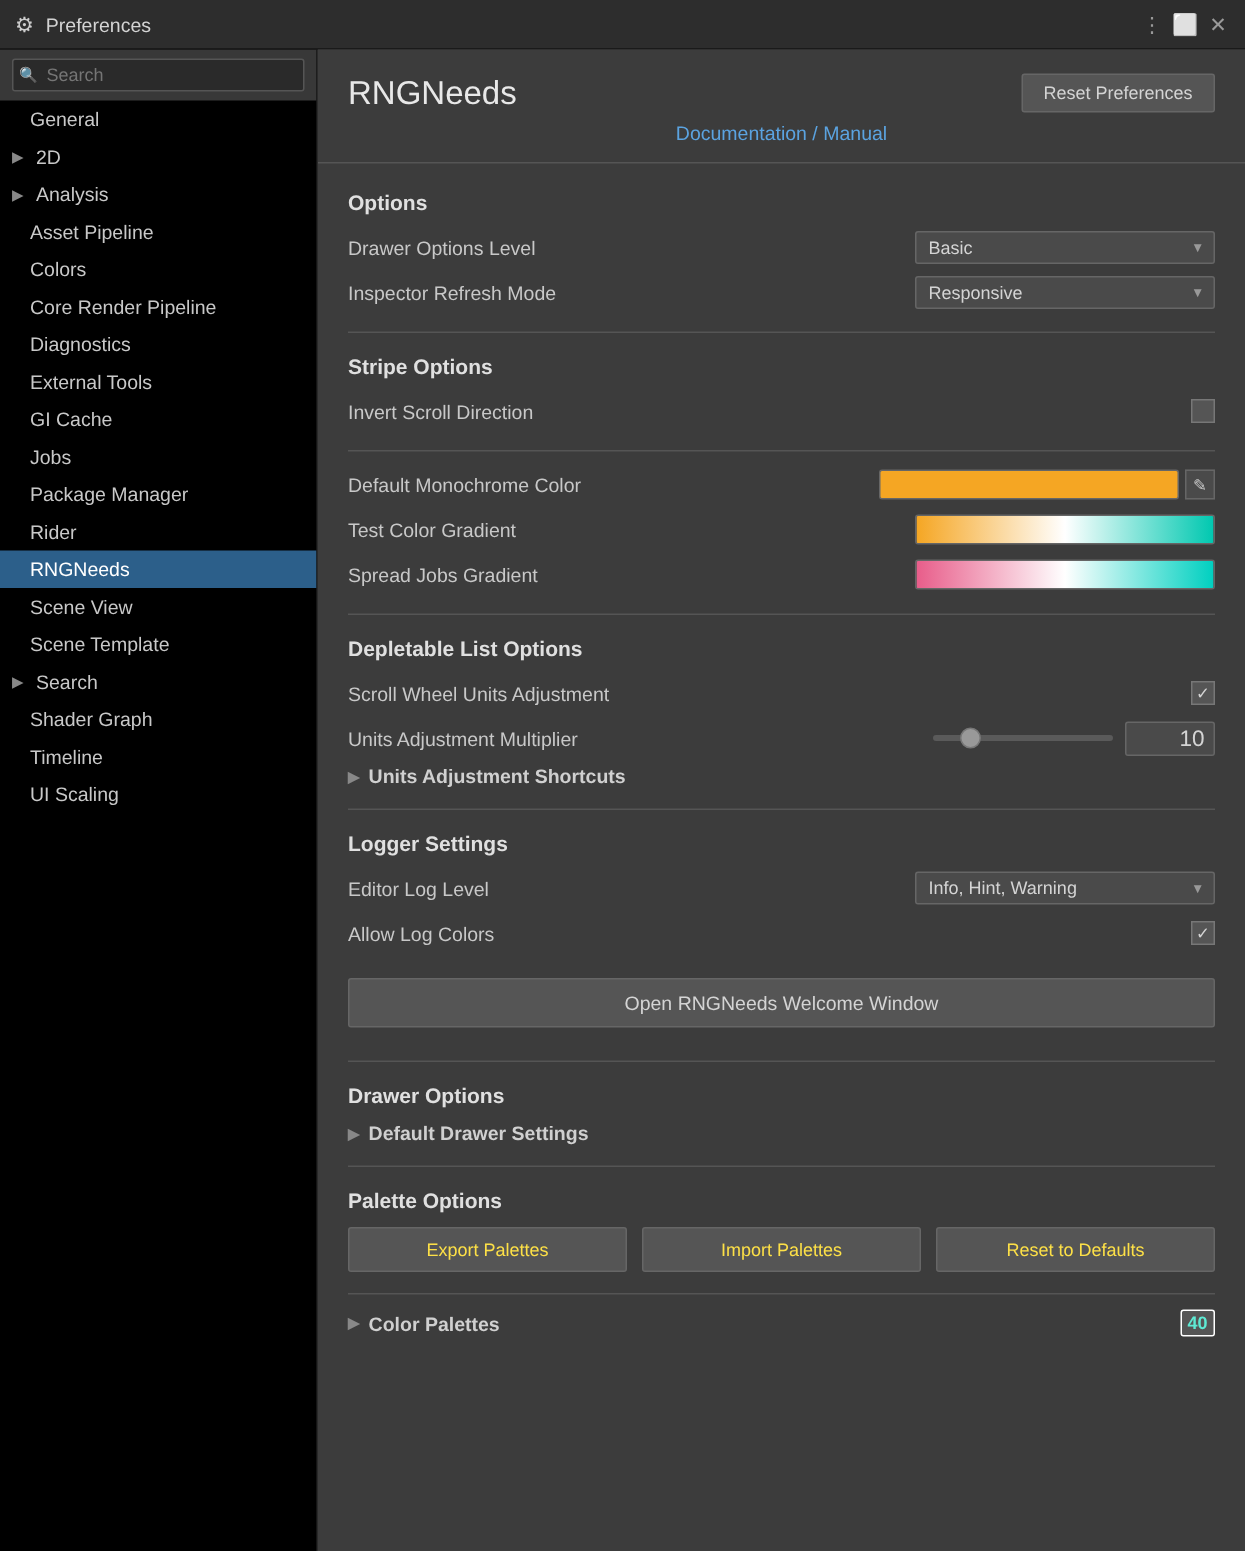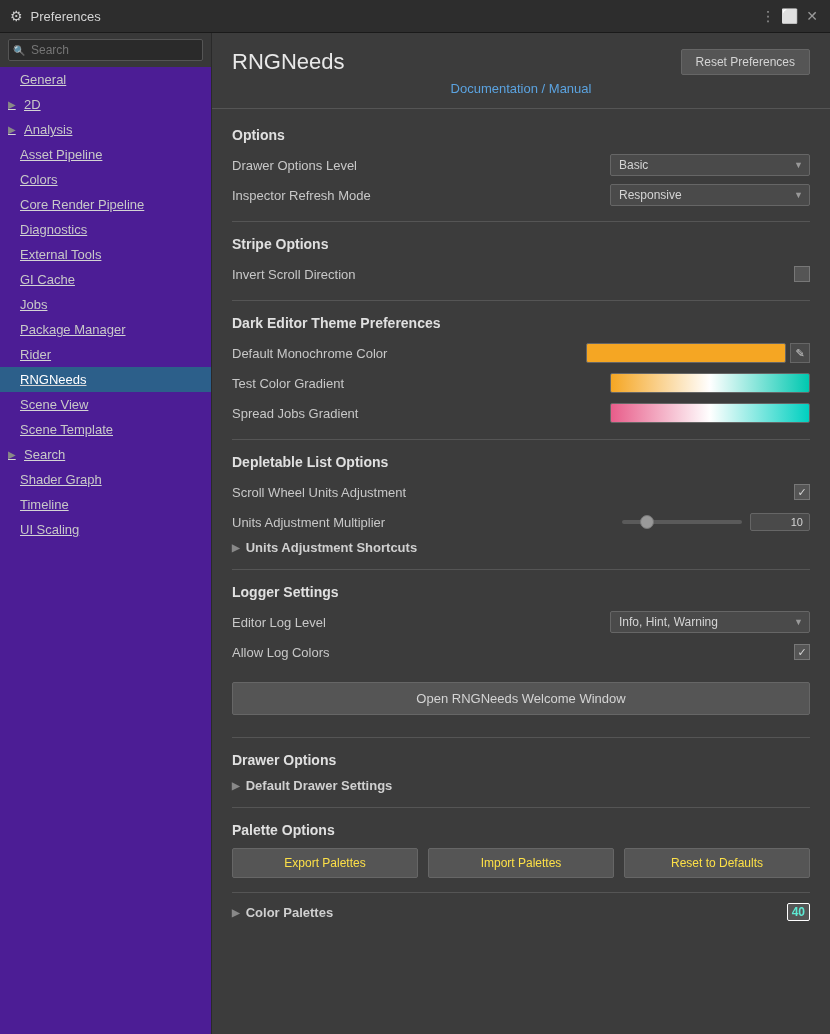--- a/index.html
+++ b/index.html
@@ -35,27 +35,26 @@
       display: flex; align-items: center; justify-content: center;
       font-size: 14px;
     }
     .app-body {
       display: flex;
       height: calc(1034px - 33px);
     }
     
     .sidebar {
       width: 212px;
-      background: #4c1d95;
+      background: #000000;
       border-right: 1px solid #2a2a2a;
       display: flex;
       flex-direction: column;
       flex-shrink: 0;
       overflow-y: auto;
-      text-decoration: underline;
     }
     .sidebar-search {
       padding: 6px 8px;
       background: #383838;
     }
     .sidebar-search input {
       width: 100%;
       background: #2a2a2a;
       border: 1px solid #555;
       color: #ccc;
@@ -250,21 +249,21 @@
       width: 14px; height: 14px;
       background: #999;
       border-radius: 50%;
       border: 1px solid #777;
     }
     .slider-value {
       width: 60px;
       background: #4a4a4a;
       border: 1px solid #666;
       color: #d4d4d4;
-      font-size: 11px;
+      font-size: 15px;
       padding: 2px 6px;
       text-align: right;
       border-radius: 2px;
     }
     .expandable-row {
       display: flex; align-items: center; gap: 6px;
       cursor: pointer;
       color: #d0d0d0;
       font-size: 13px;
       font-weight: 600;
@@ -459,21 +458,20 @@
           <div class="field-control">
             <div class="checkbox"></div>
           </div>
         </div>
       </div>
 
       <hr class="divider">
 
       
       <div class="section">
-        <div class="section-title">Dark Editor Theme Preferences</div>
 
         <div class="field-row">
           <span class="field-label">Default Monochrome Color</span>
           <div class="field-control">
             <div class="color-row">
               <div class="color-swatch monochrome-color"></div>
               <div class="color-edit-btn">✎</div>
             </div>
           </div>
         </div>

